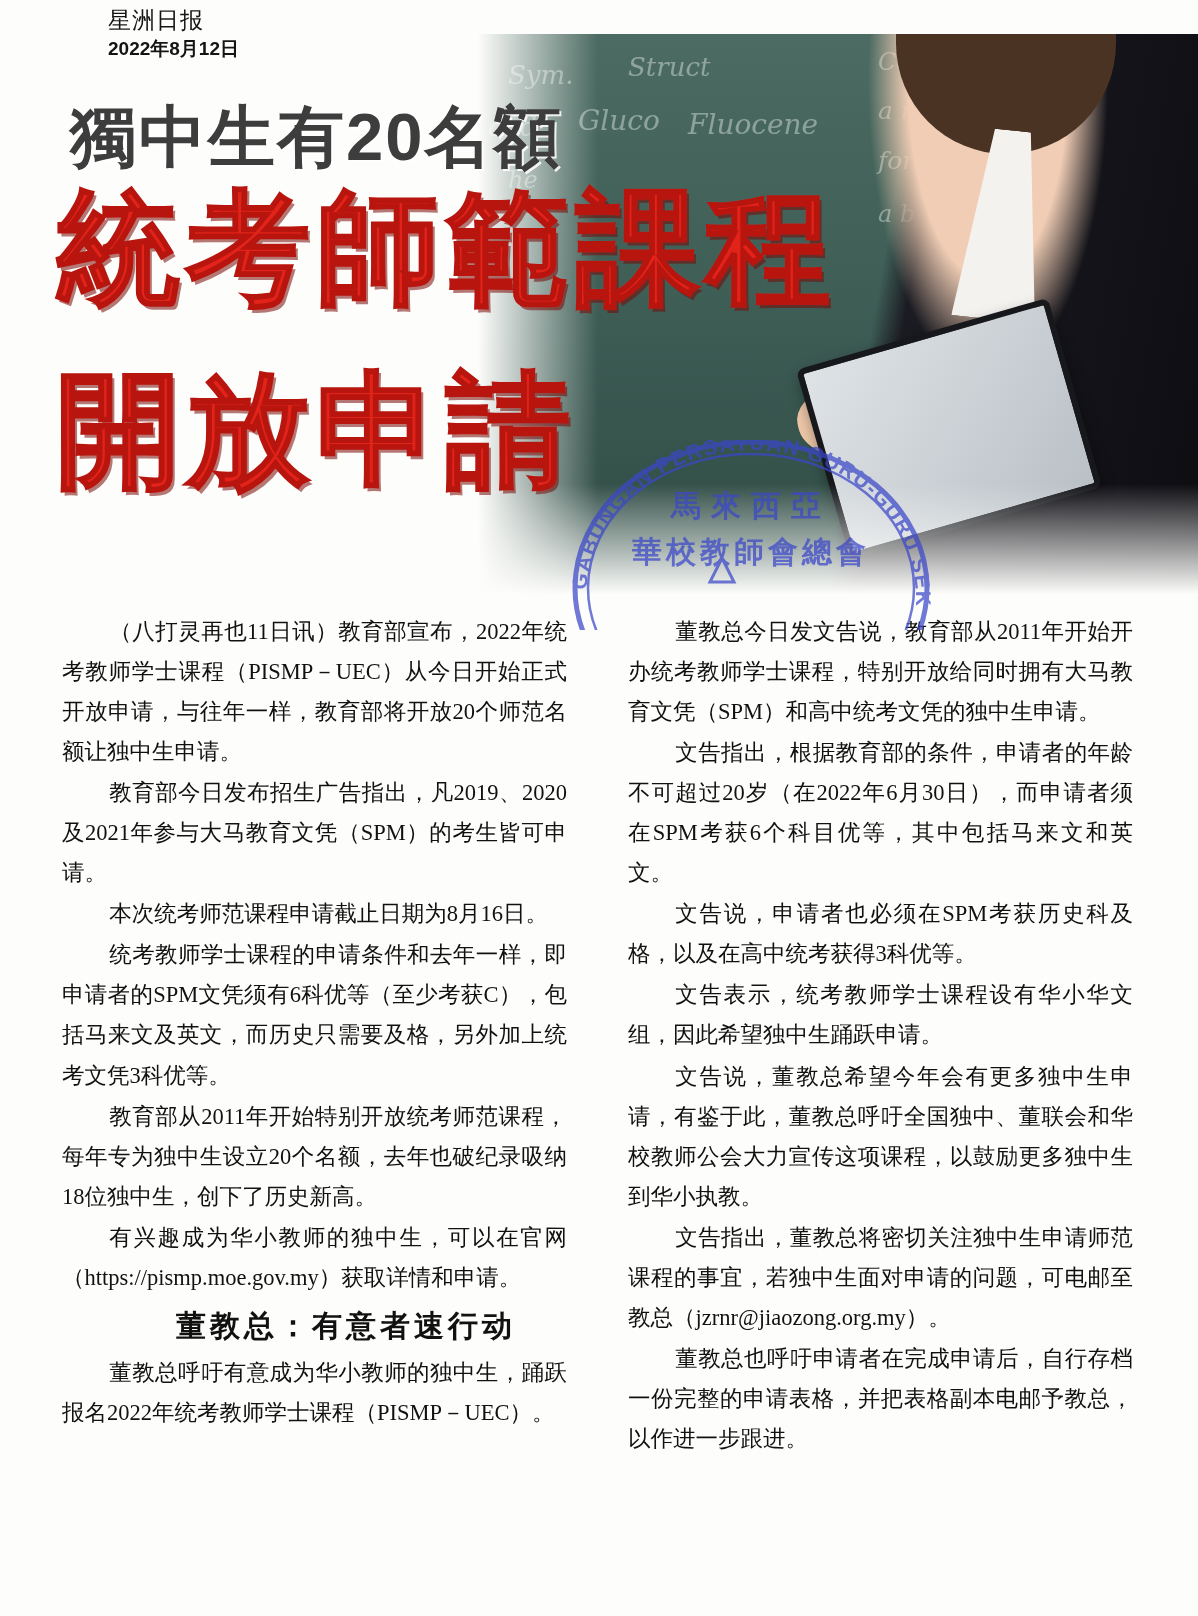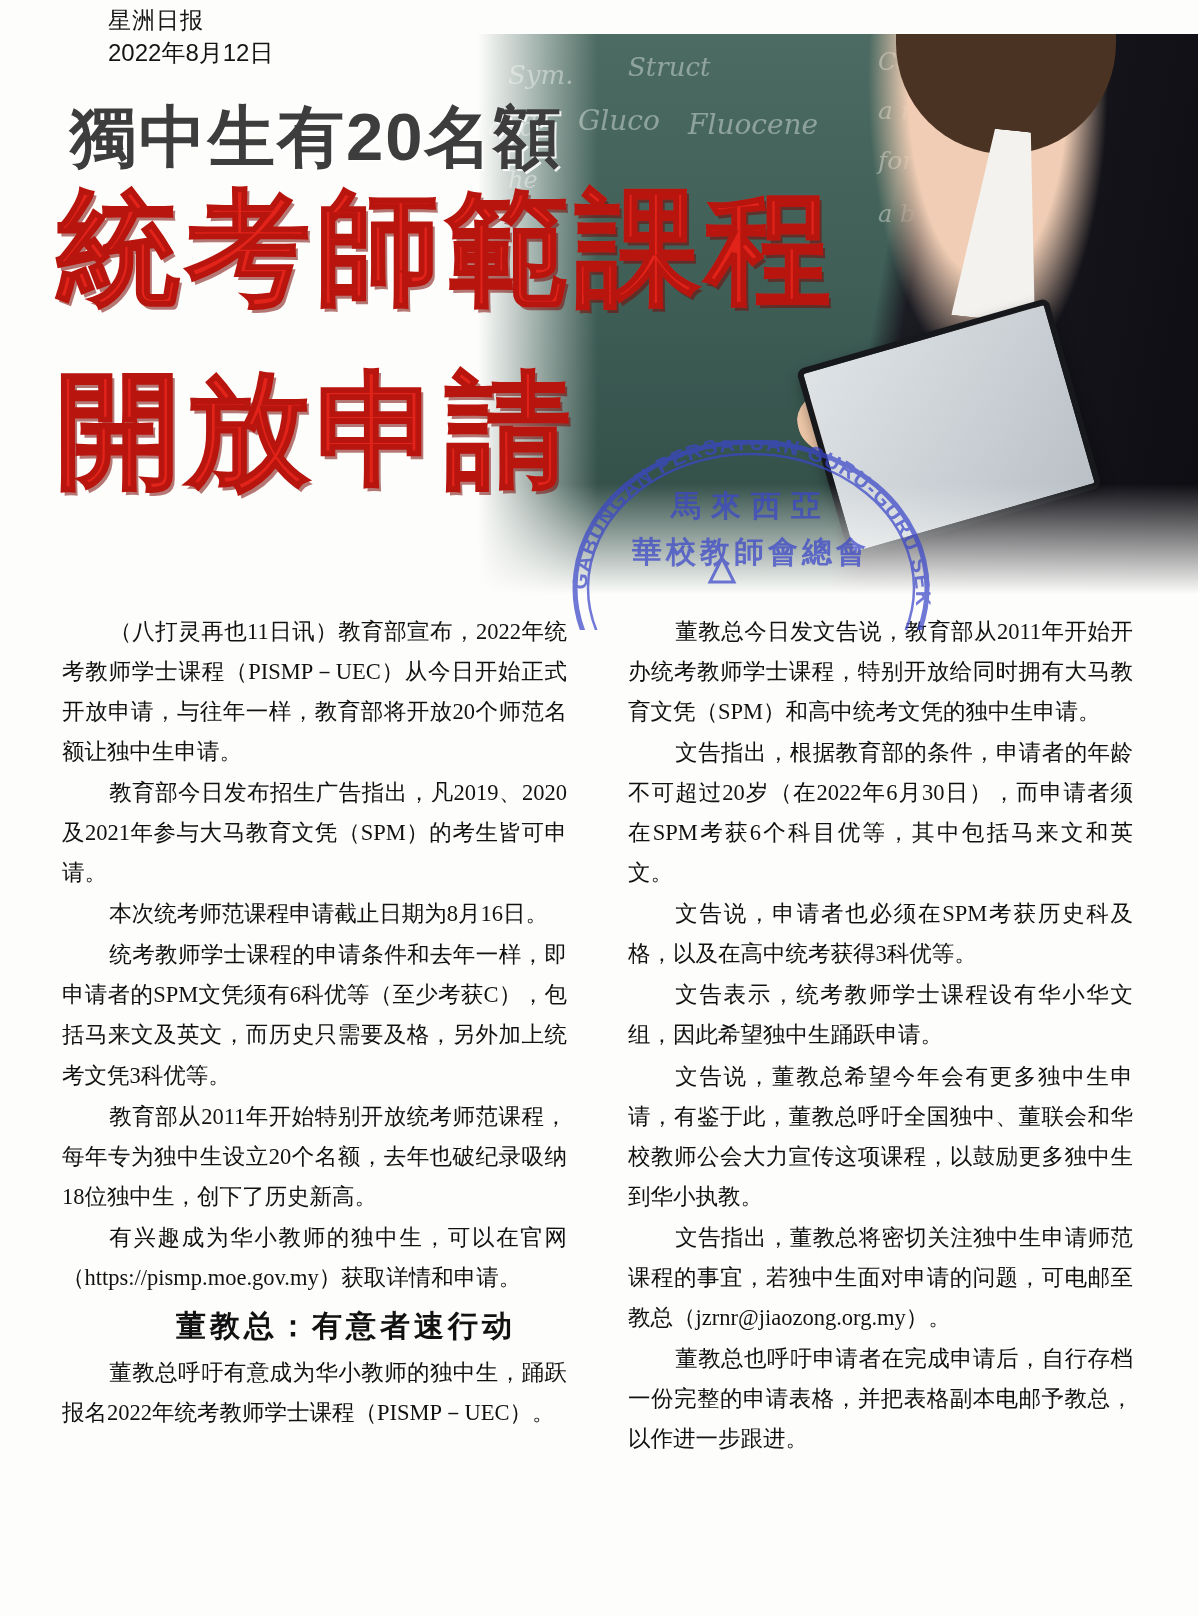--- a/index.html
+++ b/index.html
@@ -29,22 +29,22 @@
   .masthead .paper-name {
     font-family: "Liberation Sans", "DejaVu Sans", sans-serif;
     font-weight: normal;
     font-size: 23px;
     letter-spacing: 1px;
     color: #141414;
     line-height: 1.25;
   }
   .masthead .pub-date {
     font-family: "Liberation Sans", "DejaVu Sans", sans-serif;
-    font-weight: normal;
-    font-size: 24px;
+    font-weight: bold;
+    font-size: 19px;
     color: #141414;
     line-height: 1.3;
     margin-top: 2px;
     text-align: right;
   }
 
   
   .hero-photo {
     position: absolute;
     left: 478px;

